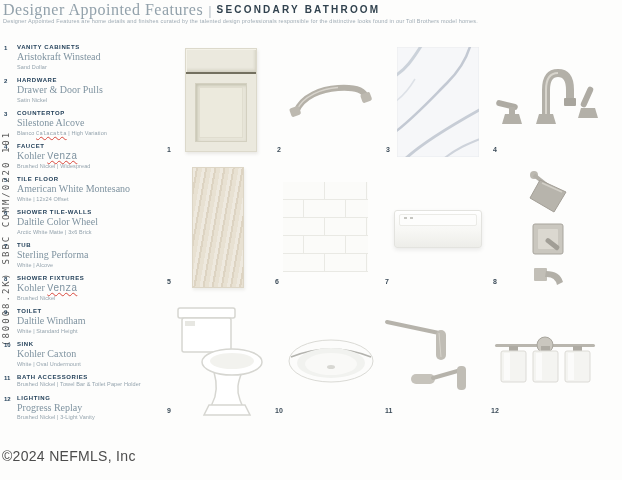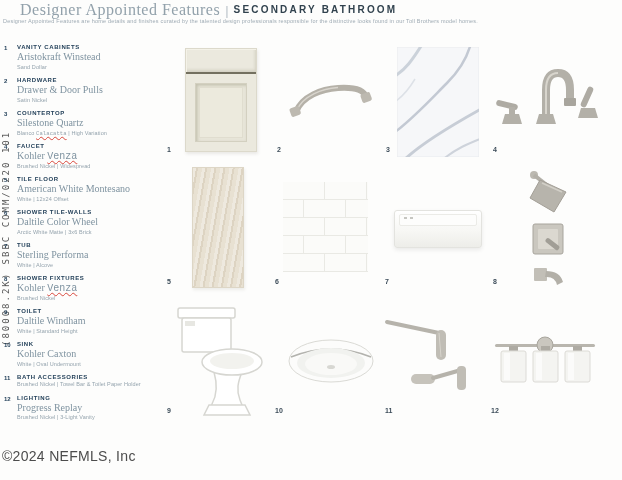--- a/index.html
+++ b/index.html
@@ -5,21 +5,21 @@
   :root{
     --navy:#2e4150; --slate:#7f93a0; --subgray:#93a2ac; --flagred:#d8473c;
     --nickel:#b5b1a8; --cream:#ebe9de;
   }
   *{margin:0;padding:0;box-sizing:border-box;}
   html,body{width:622px;height:480px;overflow:hidden;}
   body{background:#fff;font-family:"Liberation Sans",sans-serif;position:relative;}
   .sheet{position:absolute;inset:0;background:#fdfdfc;}
 
   
-  .hdr{position:absolute;left:3px;top:1px;white-space:nowrap;margin-left:17px;}
+  .hdr{position:absolute;left:3px;top:1px;white-space:nowrap;}
   .hdr-title{font-family:"Liberation Serif",serif;font-size:16px;color:#92a1ab;letter-spacing:.5px;}
   .hdr-div{font-size:13px;color:#b9c2c8;margin:0 5px;}
   .hdr-room{font-size:10px;font-weight:bold;color:#31424e;letter-spacing:2.2px;vertical-align:2px;}
   .hdr-sub{position:absolute;left:3px;top:18px;width:596px;font-size:5.5px;color:#9fabb4;letter-spacing:.2px;}
 
   
   .wmark-wrap{position:absolute;left:0;top:88px;width:12px;height:262px;}
   .wmark{position:absolute;left:1px;top:258px;transform-origin:0 0;transform:rotate(-90deg);
     white-space:nowrap;font-family:"DejaVu Sans Mono",monospace;font-size:9px;letter-spacing:2px;
     color:#3a3a3a;opacity:.85;filter:blur(.3px);}
@@ -87,21 +87,21 @@
     <div class="spec-entry">
       <span class="spec-num">2</span>
       <div class="spec-cat">HARDWARE</div>
       <div class="spec-name"><span>Drawer &amp; Door Pulls</span><span class="flagged"></span></div>
       <div class="spec-sub"><span>Satin Nickel</span><span class="flagged"></span><span></span></div>
     </div>
 
     <div class="spec-entry">
       <span class="spec-num">3</span>
       <div class="spec-cat">COUNTERTOP</div>
-      <div class="spec-name"><span>Silestone Quartz</span><span class="flagged"></span></div>
+      <div class="spec-name"><span>Silestone Alcove</span><span class="flagged"></span></div>
       <div class="spec-sub"><span>Blanco </span><span class="flagged">Calacatta</span><span> | High Variation</span></div>
     </div>
 
     <div class="spec-entry">
       <span class="spec-num">4</span>
       <div class="spec-cat">FAUCET</div>
       <div class="spec-name"><span>Kohler </span><span class="flagged">Venza</span></div>
       <div class="spec-sub"><span>Brushed Nickel | Widespread</span><span class="flagged"></span><span></span></div>
     </div>
 

